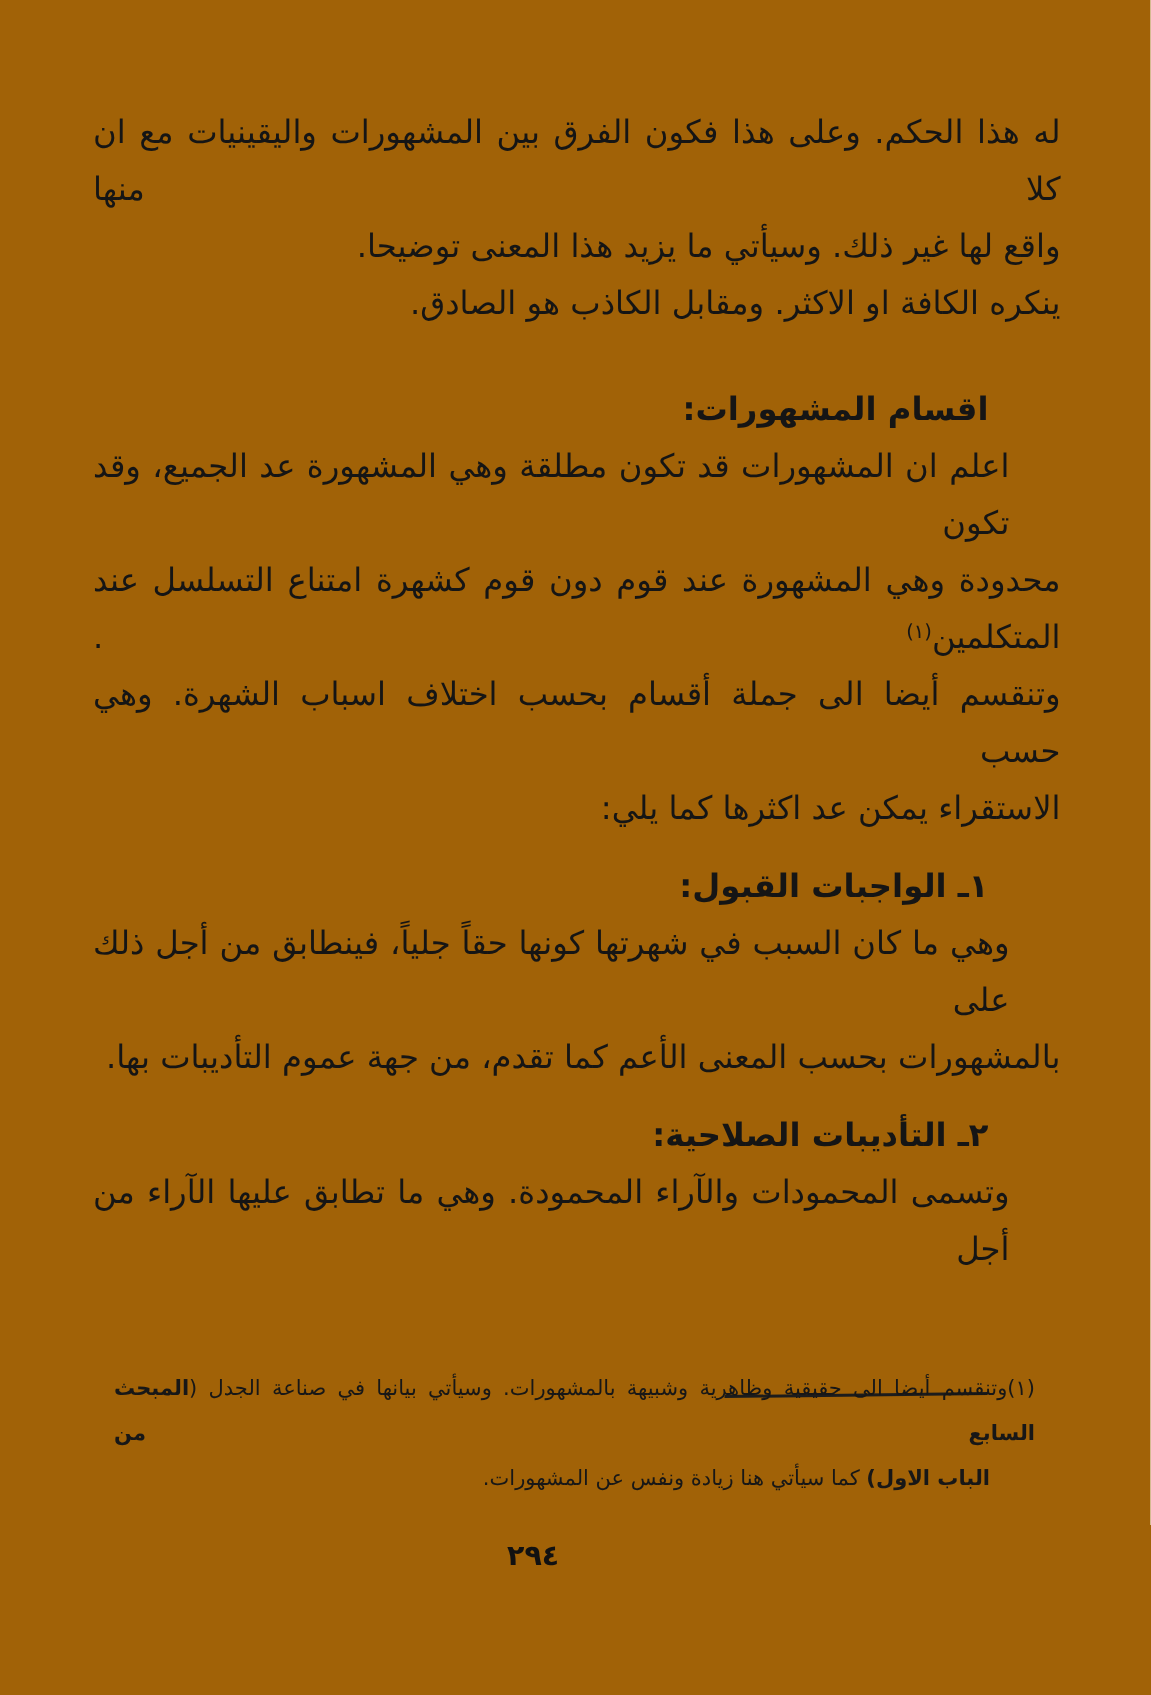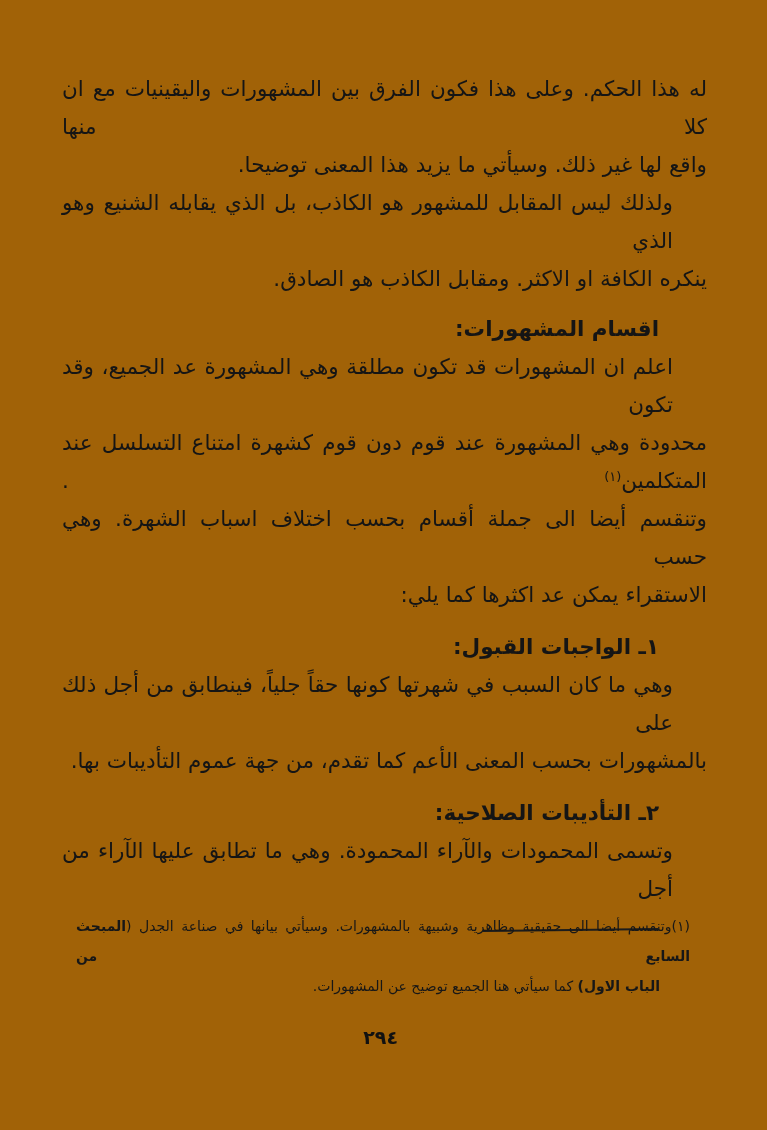--- a/index.html
+++ b/index.html
@@ -36,21 +36,21 @@
   }
   .line.indent {
     padding-right: 34px;
   }
   .heading {
     font-weight: bold;
     text-align: right;
     text-align-last: right;
     padding-right: 48px;
   }
-  .heading.mt-big { margin-top: 12px; }
+  .heading.mt-big { margin-top: 33px; }
   .heading.mt-med { margin-top: 14px; }
   .fn-sup {
     font-size: 13px;
     vertical-align: 7px;
     line-height: 0;
     letter-spacing: 0;
   }
   .footnote-divider {
     position: absolute;
     top: 929px;
@@ -77,41 +77,40 @@
   .fn-line-2 {
     padding-right: 30px;
     text-align: right;
   }
   .fn-bold { font-weight: bold; }
   .page-number {
     position: absolute;
     top: 1026px;
     left: 338px;
     width: 60px;
-    text-align: right;
+    text-align: left;
     direction: rtl;
     font-size: 19px;
     font-weight: bold;
     color: #111;
   }
 </style>
 </head>
 <body>
 
 <div class="page">
 
   <div class="text-col">
 
     <div class="para">
       <div class="line">له هذا الحكم. وعلى هذا فكون الفرق بين المشهورات واليقينيات مع ان كلا منها</div>
       <div class="line end">واقع لها غير ذلك. وسيأتي ما يزيد هذا المعنى توضيحا.</div>
     </div>
 
     <div class="para">
-      <div class="line indent">ولذلك ليس المقابل للمشهور هو الكاذب، بل الذي يقابله الشنيع وهو الذي</div>
       <div class="line end">ينكره الكافة او الاكثر. ومقابل الكاذب هو الصادق.</div>
     </div>
 
     <div class="heading mt-big">اقسام المشهورات:</div>
 
     <div class="para">
       <div class="line indent">اعلم ان المشهورات قد تكون مطلقة وهي المشهورة عد الجميع، وقد تكون</div>
       <div class="line"><span>محدودة وهي المشهورة عند قوم دون قوم كشهرة امتناع التسلسل عند المتكلمين</span><sup class="fn-sup">(١)</sup><span> .</span></div>
       <div class="line">وتنقسم أيضا الى جملة أقسام بحسب اختلاف اسباب الشهرة. وهي حسب</div>
       <div class="line end">الاستقراء يمكن عد اكثرها كما يلي:</div>
@@ -130,18 +129,18 @@
       <div class="line indent">وتسمى المحمودات والآراء المحمودة. وهي ما تطابق عليها الآراء من أجل</div>
 
     </div>
 
   </div>
 
   <div class="footnote-divider"></div>
 
   <div class="footnote">
     <div class="fn-line-1"><span>(١)وتنقسم أيضا الى حقيقية وظاهرية وشبيهة بالمشهورات. وسيأتي بيانها في صناعة الجدل (</span><span class="fn-bold">المبحث السابع من</span></div>
-    <div class="fn-line-2"><span class="fn-bold">الباب الاول)</span><span> كما سيأتي هنا الجميع توضيح عن المشهورات.</span></div>
+    <div class="fn-line-2"><span class="fn-bold">الباب الاول)</span><span> كما سيأتي هنا زيادة ونفس عن المشهورات.</span></div>
   </div>
 
   <div class="page-number">٢٩٤</div>
 
 </div>
 
 </body></html>

